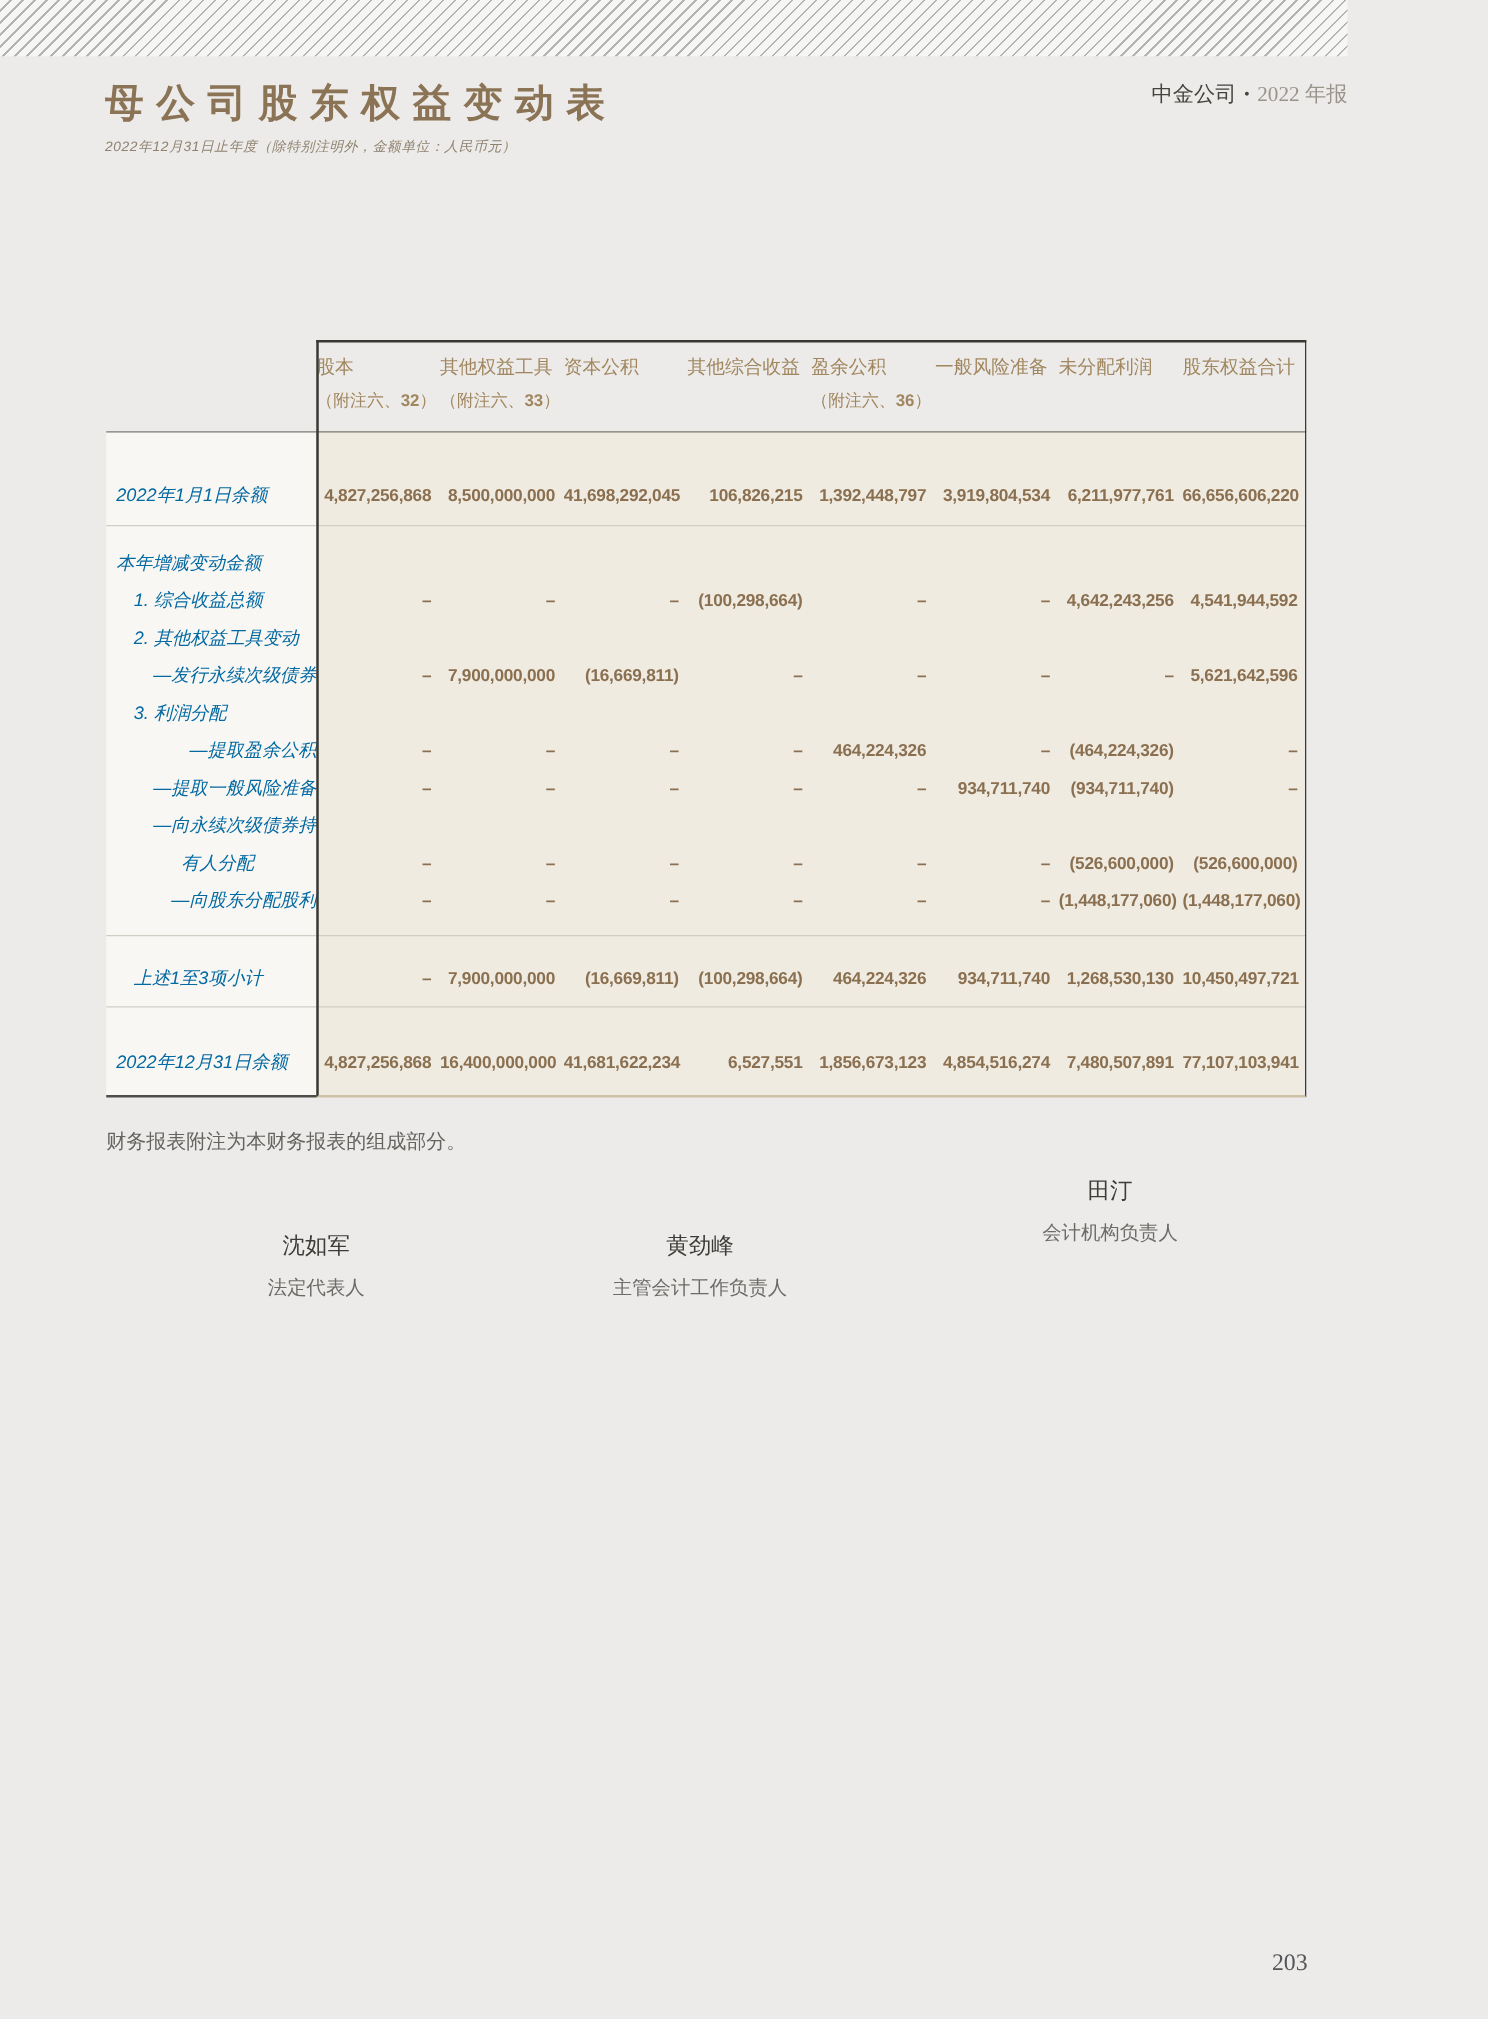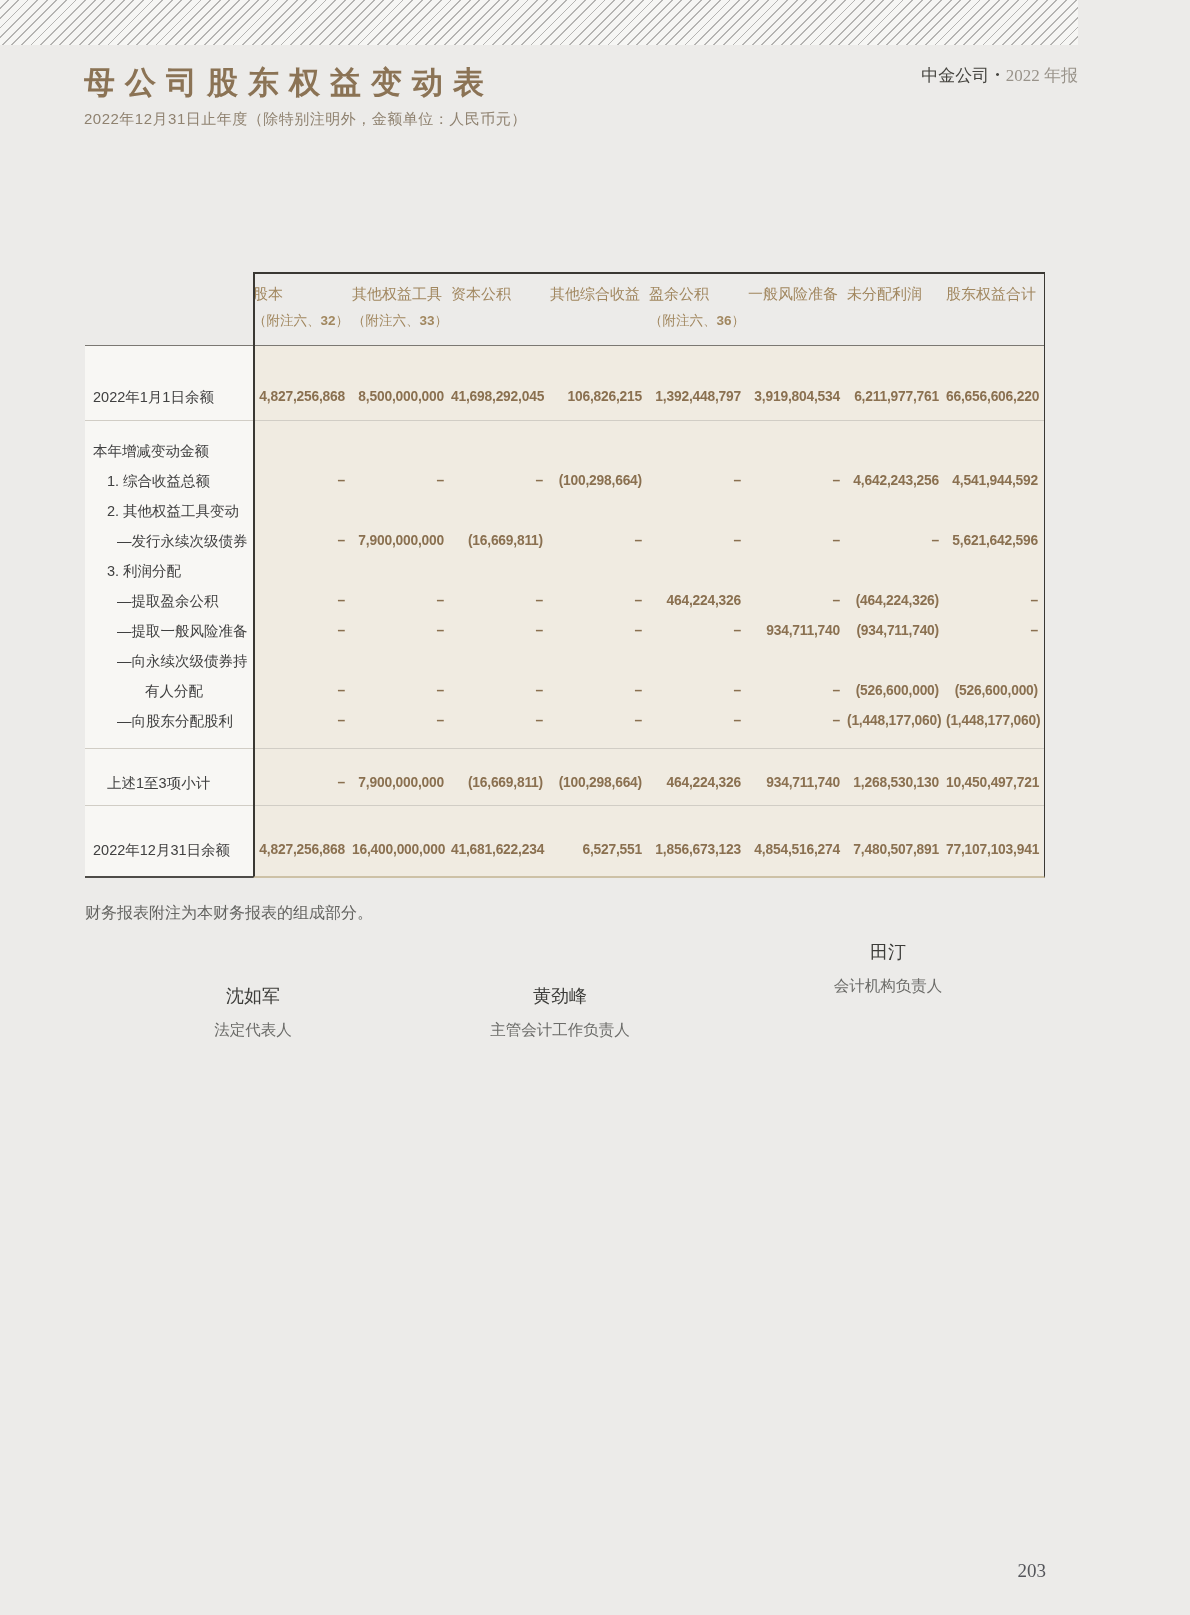--- a/index.html
+++ b/index.html
@@ -23,21 +23,21 @@
   }
   .report-header{
     position:absolute;right:112px;top:64px;
     font-family:"Liberation Serif","DejaVu Serif",serif;
     font-size:17px;color:#45443f;white-space:nowrap;
   }
   .report-header .bullet{color:#45443f;font-size:13px;padding:0 6px;vertical-align:2px;}
   .report-header .yr{color:#99938a;}
   .subtitle{
     position:absolute;left:84px;top:110px;
-    font-size:15px;color:#8f8270;letter-spacing:.5px;white-space:nowrap;
+    font-style:italic;font-size:11px;color:#8f8270;letter-spacing:.5px;white-space:nowrap;
   }
 
   
   .table-wrap{position:absolute;left:85px;top:272px;width:960px;height:606px;}
   .bg-label{position:absolute;left:0;top:73px;width:168px;height:533px;background:#f8f7f4;border-bottom:2px solid #4e4c48;box-sizing:border-box;}
   .bg-beige{position:absolute;left:170px;top:73px;width:788px;height:531px;background:#f0ebe1;}
   .bg-frame{position:absolute;left:168px;top:0;width:792px;height:606px;box-sizing:border-box;
     border-top:2px solid #3a3833;border-left:2px solid #3a3833;border-right:1.5px solid #3a3833;border-bottom:2px solid #cdc1a6;
     pointer-events:none;z-index:3;}
   .hline{position:absolute;left:0;width:960px;height:0;border-top:1px solid #d1cdc5;z-index:2;}
@@ -50,24 +50,24 @@
   .sec-body{height:328px;box-sizing:border-box;padding-top:16px;}
   .sec-sub{height:57px;box-sizing:border-box;padding-top:20px;}
   .sec-close{height:73px;box-sizing:border-box;padding-top:30px;}
   .sec-open .row,.sec-body .row,.sec-sub .row,.sec-close .row{height:30px;line-height:30px;}
 
   .hcell{display:flex;flex-direction:column;align-items:flex-start;padding-right:7px;white-space:nowrap;}
   .htitle{font-size:15px;color:#a1875f;line-height:18px;}
   .hnote{font-size:13.5px;color:#a1875f;line-height:18px;margin-top:9px;}
   .hnote b{font-weight:700;}
 
-  .lab{font-size:14.5px;color:#404040;white-space:nowrap;}
+  .lab{font-size:14.5px;color:#0369a1;white-space:nowrap;font-style:italic;}
   .i0{padding-left:8px;}
   .i1{padding-left:22px;}
-  .i2{padding-left:32px;}
+  .i2{padding-left:32px;text-align:right;}
   .i3{padding-left:60px;}
   .val{text-align:right;padding-right:7px;font-size:13.8px;font-weight:700;color:#8a7050;letter-spacing:-.2px;white-space:nowrap;}
 
   
   .fs-note{position:absolute;left:85px;top:903px;font-size:16px;color:#646461;}
   .sig{position:absolute;text-align:center;transform:translateX(-50%);white-space:nowrap;}
   .sig .name{font-size:18px;font-weight:400;color:#3c3c39;}
   .sig .role{font-size:15.5px;color:#6b6b68;margin-top:12px;}
   .pageno{position:absolute;right:144px;top:1560px;font-family:"Liberation Serif","DejaVu Serif",serif;font-size:19px;color:#54555a;}
 </style>

